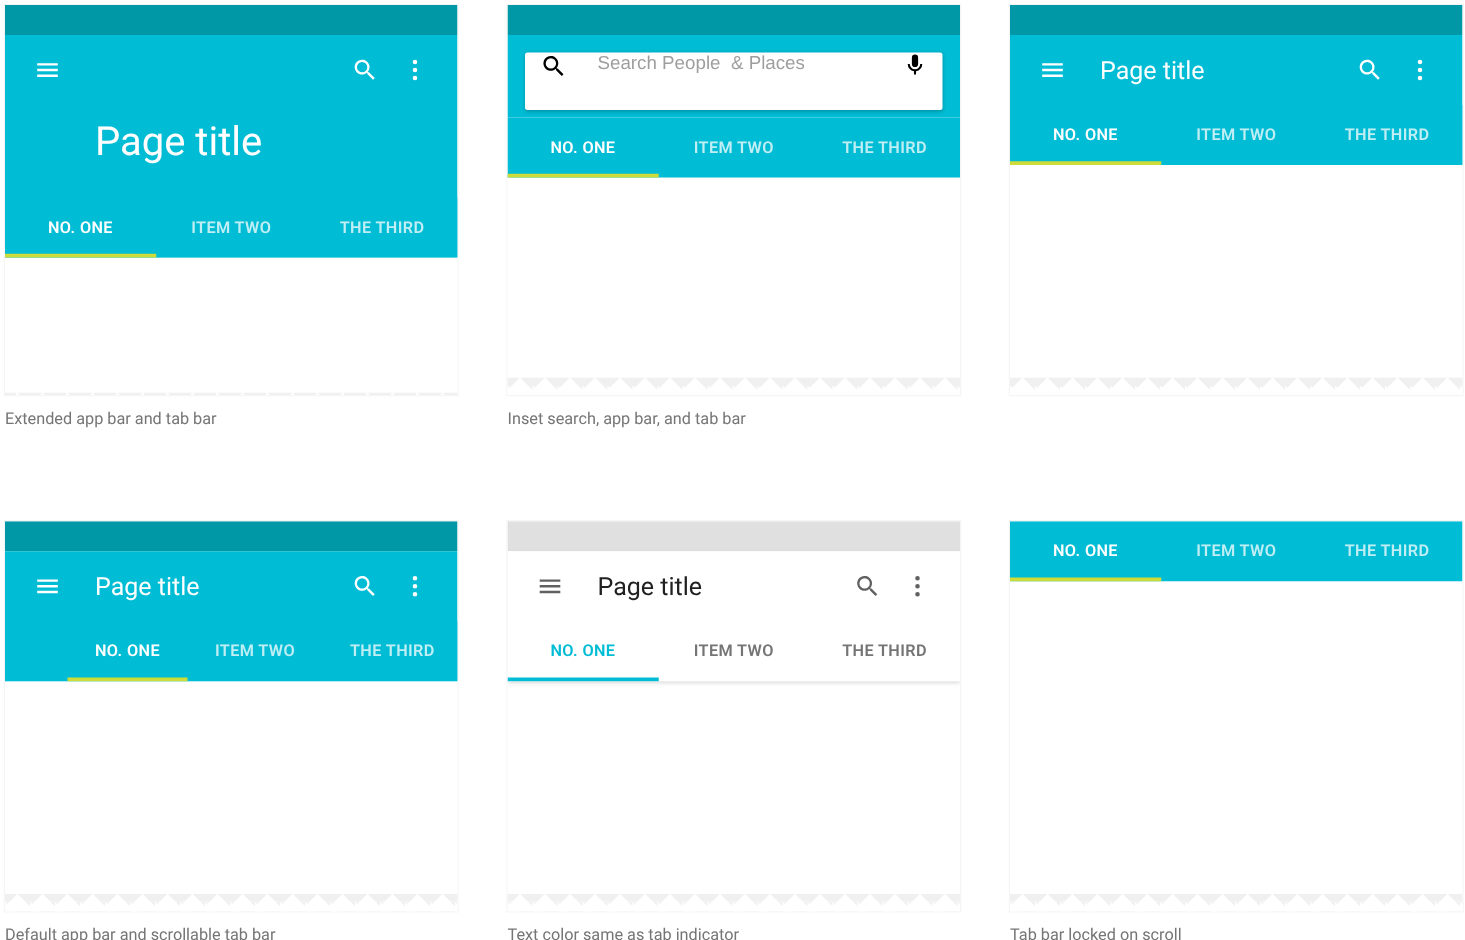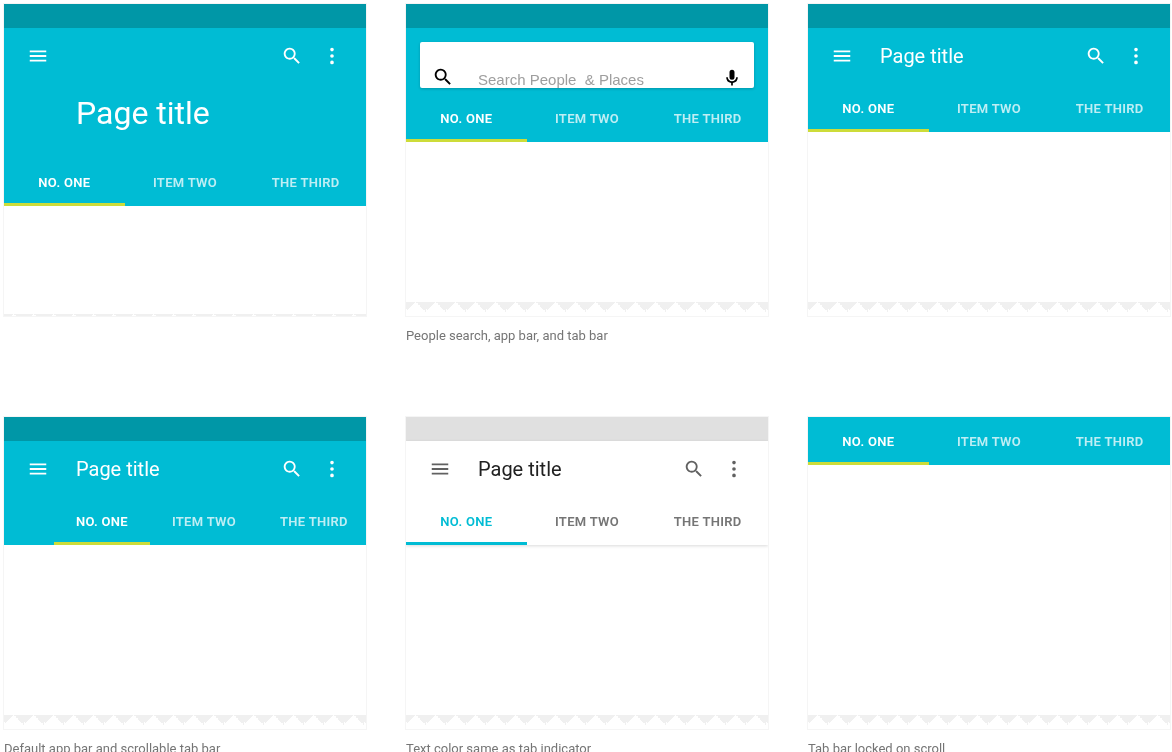--- a/index.html
+++ b/index.html
@@ -82,21 +82,21 @@
   
   .search-wrap {
     background: #00bcd4;
     padding: 14px 14px 6px 14px;
   }
   .searchbox {
     background: #fff;
     border-radius: 2px;
     height: 46px;
     display: flex;
-    align-items: flex-end;
+    align-items: flex-start;
     padding: 0 12px;
     box-shadow: 0 1px 3px rgba(0,0,0,0.2);
   }
   .searchbox .sicon { color: #9e9e9e; width:22px; height:22px; }
   .searchbox input {
     border: none; outline: none;
     flex: 1;
     font-size: 15px;
     color: #616161;
     margin-left: 24px;
@@ -209,20 +209,21 @@
         <div class="ext-title">Page title</div>
         <div class="tabs teal">
           <div class="tab active">NO. ONE</div>
           <div class="tab">ITEM TWO</div>
           <div class="tab">THE THIRD</div>
         </div>
       </div>
       <div class="content" style="height:108px"></div>
       <div class="torn"></div>
     </div>
+    <div class="caption">Extended app bar and tab bar</div>
   </div>
 
   <div class="example">
     <div class="device" style="height:312px">
       <div class="statusbar teal"></div>
       <div class="search-wrap">
         <div class="searchbox">
           <svg class="sicon" viewBox="0 0 24 24">
               <use href="#i-search"></use>
             </svg>
@@ -233,21 +234,21 @@
         </div>
       </div>
       <div class="tabs teal">
         <div class="tab active">NO. ONE</div>
         <div class="tab">ITEM TWO</div>
         <div class="tab">THE THIRD</div>
       </div>
       <div class="content" style="height:160px"></div>
       <div class="torn"></div>
     </div>
-    <div class="caption">People search, app bar, and tab bar</div>
+    <div class="caption">Inset search, app bar, and tab bar</div>
   </div>
 
   <div class="example">
     <div class="device" style="height:312px">
       <div class="statusbar teal"></div>
       <div class="appbar">
         <div class="appbar-row">
           <div class="iconbtn">
               <svg viewBox="0 0 24 24">
                 <use href="#i-menu"></use>

